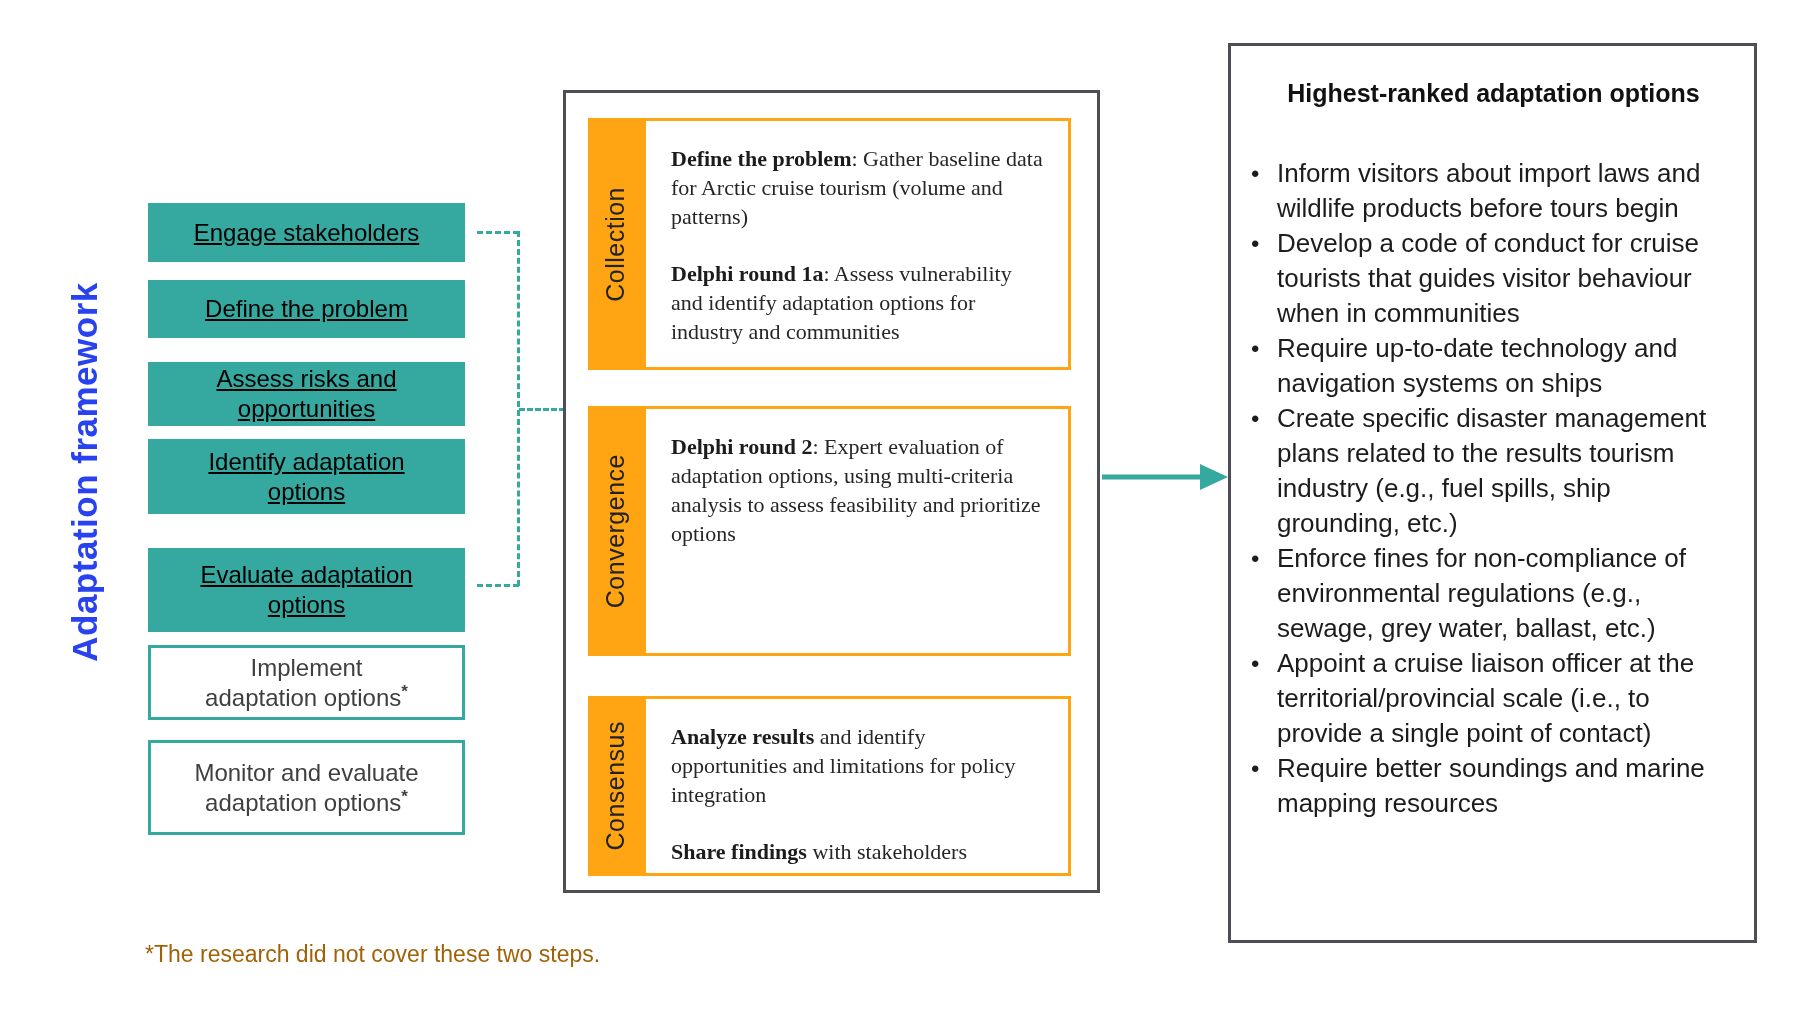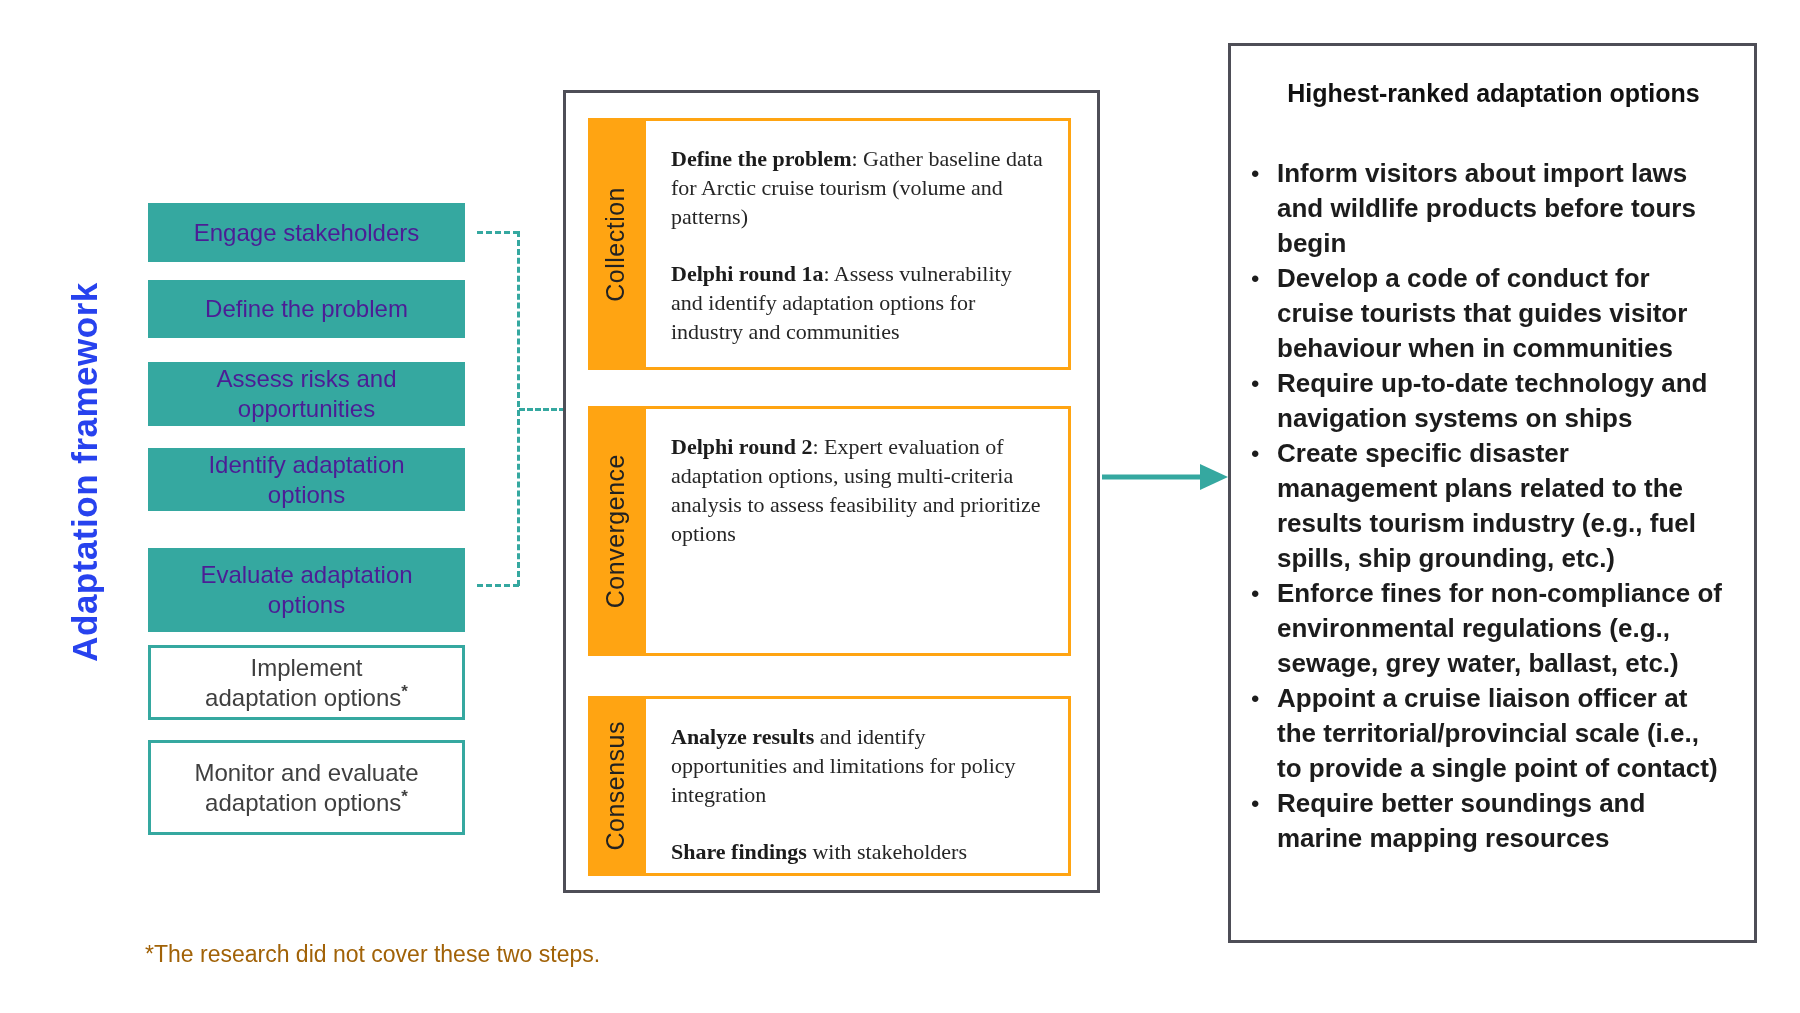--- a/index.html
+++ b/index.html
@@ -18,21 +18,21 @@
   .framework-title{
     position:absolute;left:85px;top:472px;width:520px;
     transform:translate(-50%,-50%) rotate(-90deg);
     text-align:center;font-size:35px;font-weight:bold;letter-spacing:.5px;
     color:var(--blue);white-space:nowrap;
   }
   .step{
     position:absolute;left:148px;width:317px;
     display:flex;align-items:center;justify-content:center;text-align:center;
   }
-  .step.filled{background:var(--teal);color:#4c1d95;}
+  .step.filled{background:var(--teal);color:#000000;text-decoration:underline;}
   .step.outline{background:#ffffff;border:3px solid var(--teal);color:#3F3F3F;}
   .step-inner{font-size:24px;line-height:30px;font-weight:500;}
   .step-inner .lbl{white-space:pre-line;}
   .step-inner sup{font-size:17px;font-weight:bold;vertical-align:super;line-height:0;}
 
   .footnote{
     position:absolute;left:145px;top:941px;font-size:23px;color:#a16207;
   }
 
   
@@ -73,40 +73,40 @@
     position:absolute;left:1228px;top:43px;width:529px;height:900px;
     background:#fff;border:3px solid var(--border_gray);
     padding:30px 18px 0 20px;
   }
   .results-title{
     text-align:center;font-size:25px;font-weight:bold;color:#111;line-height:34px;
   }
   .results-list{list-style:none;margin-top:46px;}
   .results-list li{display:flex;font-size:26px;line-height:35px;color:#1C1C1C;}
   .results-list .dot{flex:0 0 26px;text-align:left;font-size:24px;}
-  .results-list .txt{flex:1;max-width:452px;font-weight:bold;}
+  .results-list .txt{flex:1;max-width:452px;}
 </style>
 </head>
 <body>
 
 <div class="canvas">
 
   <div class="framework-title">Adaptation framework</div>
 
   <div class="step filled" style="top:203px;height:59px;">
     <div class="step-inner"><span class="lbl">Engage stakeholders</span></div>
   </div>
   <div class="step filled" style="top:280px;height:58px;">
     <div class="step-inner"><span class="lbl">Define the problem</span></div>
   </div>
   <div class="step filled" style="top:362px;height:64px;">
     <div class="step-inner"><span class="lbl">Assess risks and
 opportunities</span></div>
   </div>
-  <div class="step filled" style="top:448px;height:63px;">
+  <div class="step filled" style="top:439px;height:75px;">
     <div class="step-inner"><span class="lbl">Identify adaptation
 options</span></div>
   </div>
   <div class="step filled" style="top:548px;height:84px;">
     <div class="step-inner"><span class="lbl">Evaluate adaptation
 options</span></div>
   </div>
   <div class="step outline" style="top:645px;height:75px;">
     <div class="step-inner"><span class="lbl">Implement
 adaptation options</span><sup>*</sup></div>

